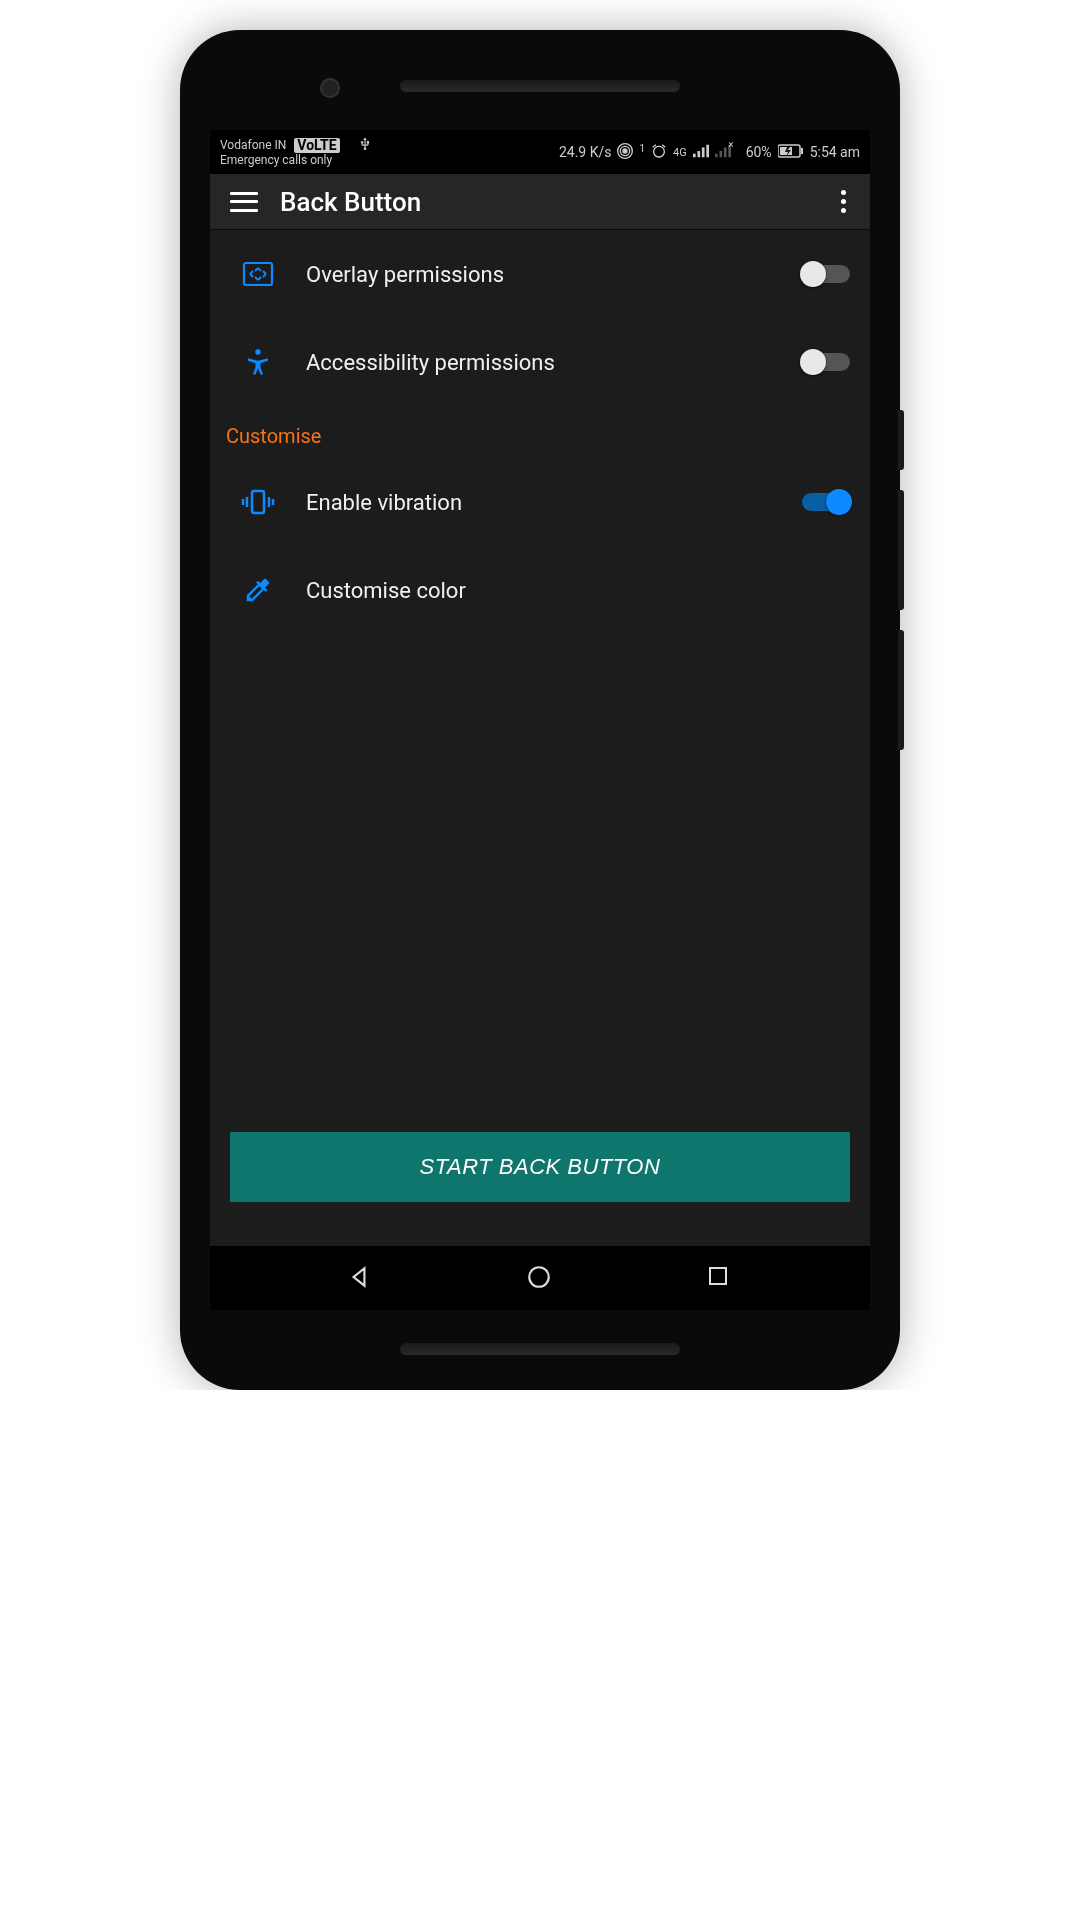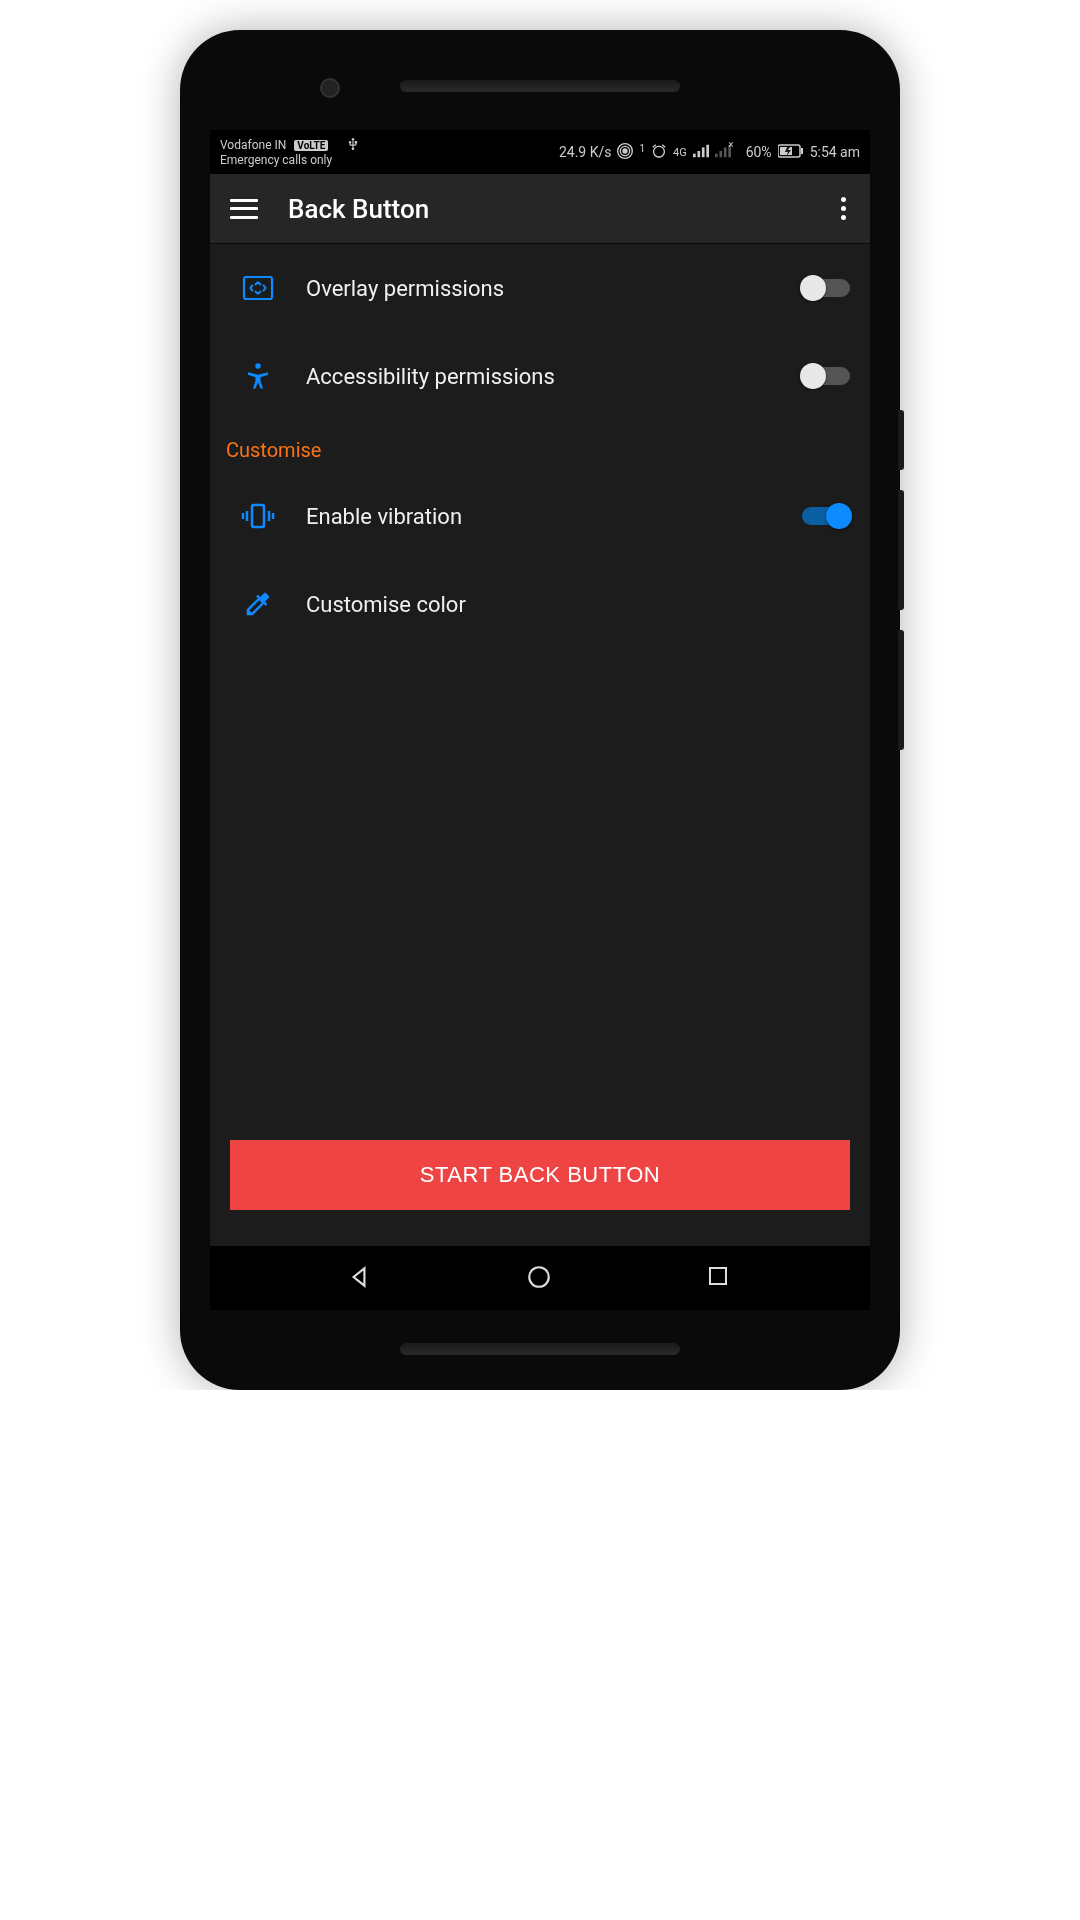--- a/index.html
+++ b/index.html
@@ -82,59 +82,59 @@
   .status-left {
     display: flex;
     flex-direction: column;
     line-height: 1.1;
     font-size: 12px;
   }
   .status-row1 { display: flex; align-items: center; gap: 8px; }
   .volte-badge {
     background: #ccc;
     color: #000;
-    font-size: 10px;
+    font-size: 14px;
     font-weight: bold;
     padding: 0 3px;
     border-radius: 2px;
   }
   .status-right {
     display: flex;
     align-items: center;
     gap: 6px;
     font-size: 14px;
   }
   .status-icon { display: inline-block; }
   .app-bar {
     background: #262626;
-    height: 70px;
+    height: 56px;
     display: flex;
     align-items: center;
     padding: 8px 20px;
-    gap: 30px;
+    gap: 22px;
     border-bottom: 1px solid #0a0a0a;
   }
   .hamburger {
     width: 28px; height: 20px;
     display: flex; flex-direction: column; justify-content: space-between;
     cursor: pointer;
   }
   .hamburger span { display:block; height: 3px; background: #fff; border-radius: 1px;}
   .app-title { color: #fff; font-size: 26px; font-weight: 500; flex: 1; }
   .overflow-menu {
     display: flex; flex-direction: column; gap: 4px;
     padding: 4px;
     cursor: pointer;
   }
   .overflow-menu span { width: 5px; height: 5px; background: #fff; border-radius: 50%; }
   .content {
     flex: 1;
     display: flex;
     flex-direction: column;
-    padding-bottom: 20px;
+    padding-bottom: 28px;
   }
   .section-label {
     color: #f97316;
     font-size: 20px;
     padding: 18px 16px 10px 16px;
   }
   .row {
     display: flex;
     align-items: center;
     padding: 26px 20px 26px 30px;
@@ -162,30 +162,31 @@
     top: -4px;
     left: -2px;
     box-shadow: 0 1px 3px rgba(0,0,0,0.5);
   }
   .toggle.on { background: #0a5fa3; }
   .toggle.on .knob { left: auto; right: -2px; background: #0d8aff; }
   .spacer { flex: 1; }
   .start-btn {
     margin: 0 20px 16px 20px;
     height: 70px;
-    background: #ef4444;
+    background: #0f766e;
     color: #fff;
     font-size: 22px;
     font-weight: 500;
     letter-spacing: 0.5px;
     border: none;
     cursor: pointer;
     display: flex;
     align-items: center;
     justify-content: center;
+    font-style: italic;
   }
   .nav-bar {
     background: #000;
     height: 64px;
     display: flex;
     align-items: center;
     justify-content: space-around;
     padding: 0 60px;
   }
   .nav-icon { width: 28px; height: 28px; cursor: pointer; }

